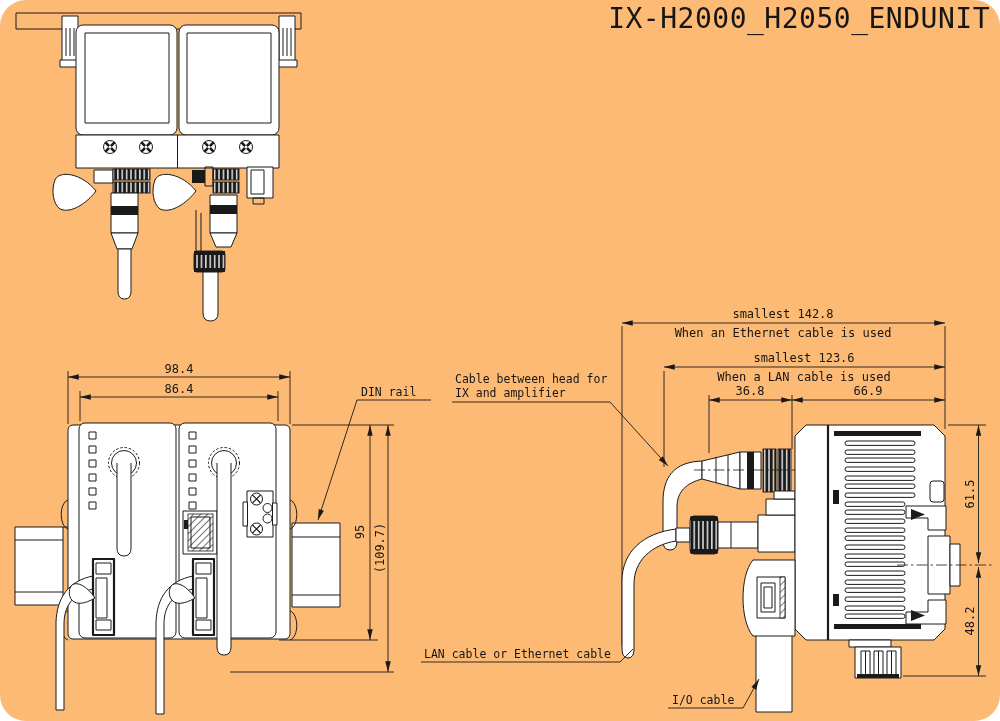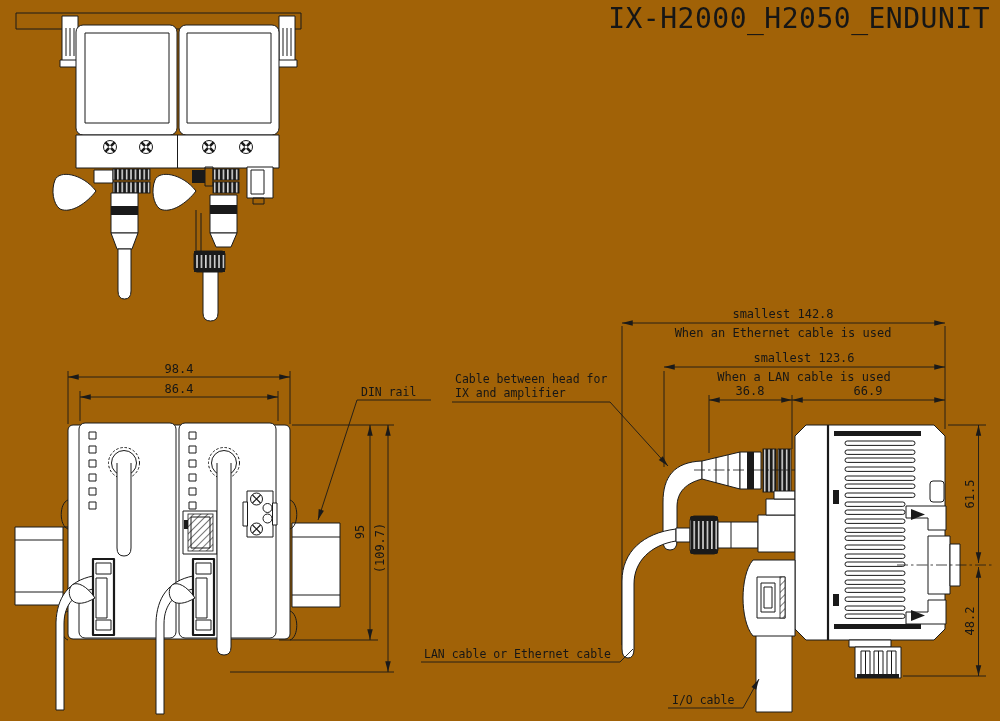--- a/index.html
+++ b/index.html
@@ -1,16 +1,16 @@
 <!DOCTYPE html>
 <html><head>
 <meta charset="utf-8">
 <style>
   html,body{margin:0;padding:0;background:#fff;}
-  .sheet{position:relative;width:1000px;height:721px;background:#a16207;overflow:hidden;}
+  .sheet{position:relative;width:1000px;height:721px;background:#fdba74;overflow:hidden;border-radius:26px;}
   svg{display:block;}
   .ln{fill:none;stroke:#1a1a1a;stroke-width:1;stroke-linejoin:round;}
   .fw{fill:#ffffff;stroke:#1a1a1a;stroke-width:1;stroke-linejoin:round;}
   .blk{fill:#1a1a1a;stroke:none;}
   .kn{fill:url(#knurl);stroke:#1a1a1a;stroke-width:0.9;}
   .ht{fill:url(#hatch);stroke:#1a1a1a;stroke-width:0.8;}
   .dim{fill:none;stroke:#1a1a1a;stroke-width:0.9;}
   .cl{fill:none;stroke:#1a1a1a;stroke-width:0.8;stroke-dasharray:11 3 2.5 3;}
   .th2{stroke-width:2.2;}
   text{font-family:"DejaVu Sans Mono","Liberation Mono",monospace;fill:#161616;}

